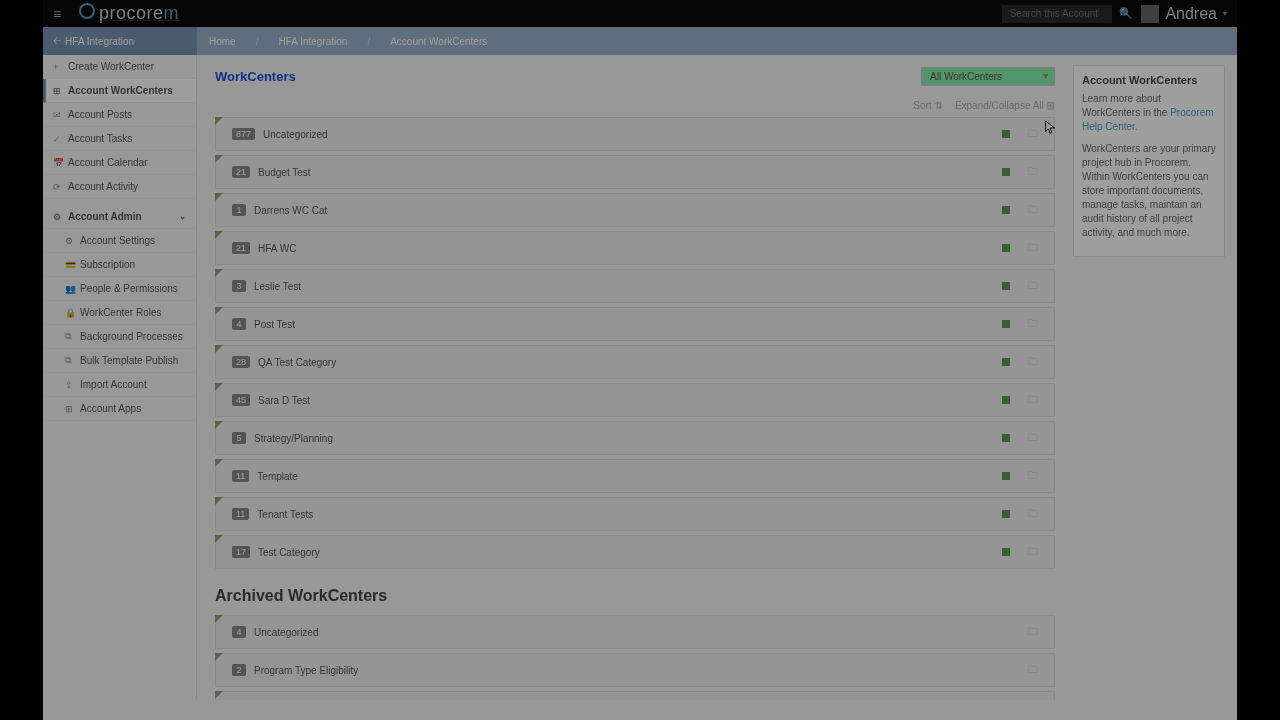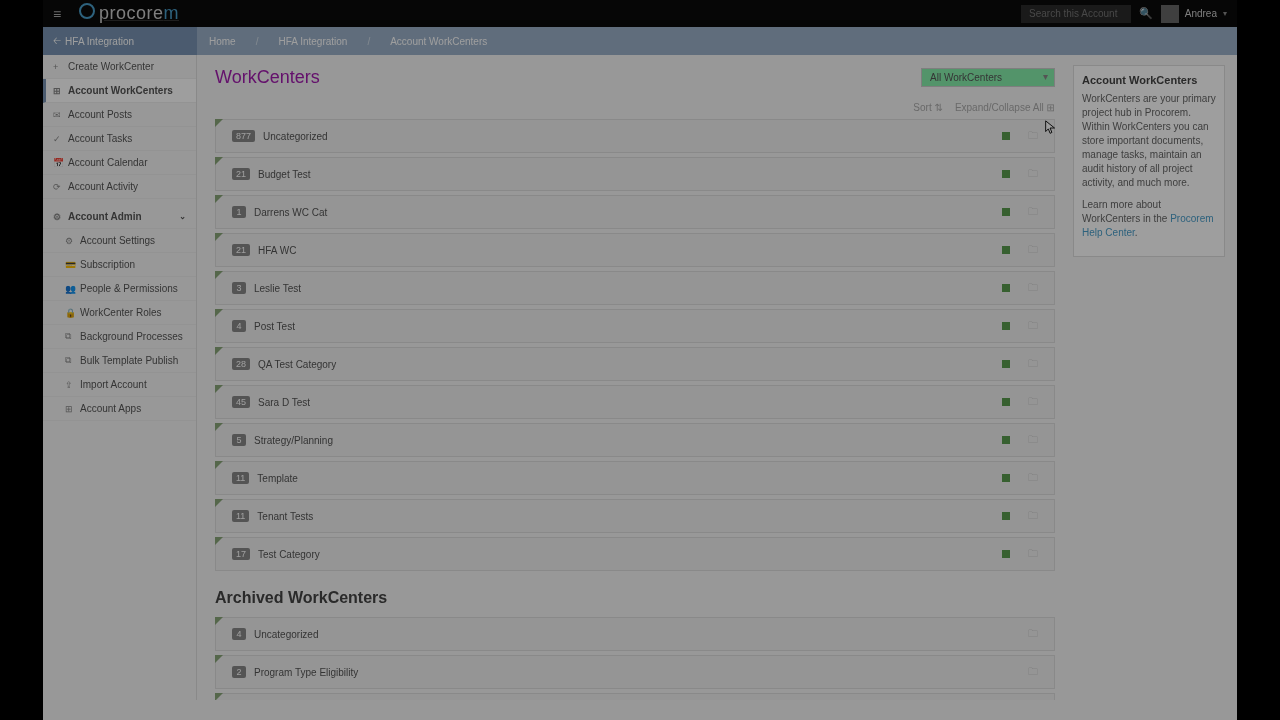--- a/index.html
+++ b/index.html
@@ -11,40 +11,40 @@
   .topbar { height: 27px; background: #0b0b0b; display: flex; align-items: center; padding: 0 10px; }
   .hamburger { width: 18px; color: #aaa; font-size: 14px; }
   .logo { display: flex; align-items: baseline; margin-left: 8px; text-decoration: underline; }
   .logo-icon { width: 16px; height: 16px; border: 2px solid #4a9eca; border-radius: 50%; margin-right: 4px; }
   .logo-text1 { color: #ccc; font-size: 18px; font-weight: 300; letter-spacing: 0.5px; }
   .logo-text2 { color: #4a9eca; font-size: 18px; font-weight: 300; letter-spacing: 0.5px; }
   .top-spacer { flex: 1; }
   .search-box { background: #2a2a2a; border: none; color: #888; font-size: 10px; padding: 3px 8px; width: 110px; height: 18px; }
   .search-btn { color: #aaa; font-size: 11px; margin: 0 8px; }
   .avatar { width: 18px; height: 18px; background: #666; margin-right: 6px; }
-  .user-name { color: #ccc; font-size: 10px; margin-right: 6px; }
+  .user-name { color: #ccc; font-size: 16px; margin-right: 6px; }
   .caret-down { color: #888; font-size: 8px; }
   
   .bread-row { display: flex; height: 28px; }
   .context-badge { width: 154px; background: #7a94b3; color: #fff; font-size: 10px; display: flex; align-items: center; padding-left: 10px; }
   .breadcrumb { flex: 1; background: #9bb0c8; display: flex; align-items: center; padding-left: 12px; gap: 20px; font-size: 10px; color: #fff; }
   .breadcrumb .sep { color: #d2dde8; }
   
   .body-row { display: flex; height: calc(100% - 55px - 20px); }
   .sidebar { width: 154px; background: #f6f6f6; border-right: 1px solid #ddd; font-size: 10px; color: #555; }
   .sb-item { padding: 6px 10px; display: flex; align-items: center; gap: 6px; border-bottom: 1px solid #eee; }
   .sb-item.active { background: #fff; border-left: 3px solid #7a94b3; font-weight: 600; padding-left: 7px; }
   .sb-item.bold { font-weight: 600; }
   .sb-item.sub { padding-left: 22px; }
   .sb-item .chev { margin-left: auto; font-size: 8px; }
   .sb-ico { width: 9px; color: #888; font-size: 9px; }
   
   .main { flex: 1; padding: 12px 18px 18px 18px; overflow-y: auto; position: relative; }
   .main-row1 { display: flex; align-items: center; }
-  .page-title { font-size: 18px; font-weight: 400; color: #a21caf; }
+  .page-title { font-size: 13px; font-weight: 700; color: #1d4ed8; }
   .filter-dd { margin-left: auto; border: 1px solid #ccc; background: #86efac; font-size: 10px; color: #555; padding: 3px 18px 3px 8px; width: 134px; position: relative; }
   .filter-dd::after { content: '▾'; position: absolute; right: 6px; top: 2px; color: #888; }
   .toolbar { display: flex; justify-content: flex-end; gap: 12px; font-size: 10px; color: #aaa; margin: 14px 0 6px 0; align-items: center; }
   .toolbar .ic { font-size: 10px; }
   .wc-row { background: #f0f0f0; border: 1px solid #ddd; margin-bottom: 4px; height: 34px; display: flex; align-items: center; padding: 0 16px; position: relative; }
   .wc-row .corner { position: absolute; left: -1px; top: -1px; width: 0; height: 0; border-top: 8px solid #8aa67a; border-right: 8px solid transparent; }
   .wc-count { background: #888; color: #fff; font-size: 9px; padding: 1px 4px; border-radius: 2px; margin-right: 8px; min-width: 14px; text-align: center; }
   .wc-name { font-size: 10px; color: #555; }
   .wc-sp { flex: 1; }
   .wc-dot { width: 8px; height: 8px; background: #5a9c4e; margin-right: 18px; }
@@ -293,24 +293,24 @@
               <span class="wc-count">1</span>
               <span class="wc-name">Test Category</span>
               <div class="wc-sp"></div>
               <div class="wc-arch-ic">🗀</div>
             </div>
           </div>
       </div>
 
       <div class="info-panel">
         <h4>Account WorkCenters</h4>
-        <p>WorkCenters are your primary project hub in Procorem. Within WorkCenters you can store important documents, manage tasks, maintain an audit history of all project activity, and much more.</p>
         <p>
           <span>Learn more about WorkCenters in the </span><a href="#">Procorem Help Center</a>.
         </p>
+        <p>WorkCenters are your primary project hub in Procorem. Within WorkCenters you can store important documents, manage tasks, maintain an audit history of all project activity, and much more.</p>
       </div>
     </div>
   </div>
 
 
   <div class="cursor">
     <svg viewBox="0 0 14 18">
         <path d="M1 1 L1 13 L4 10 L6 15 L8 14 L6 9 L11 9 Z" fill="#fff" stroke="#000" stroke-width="1"></path>
       </svg>
   </div>

